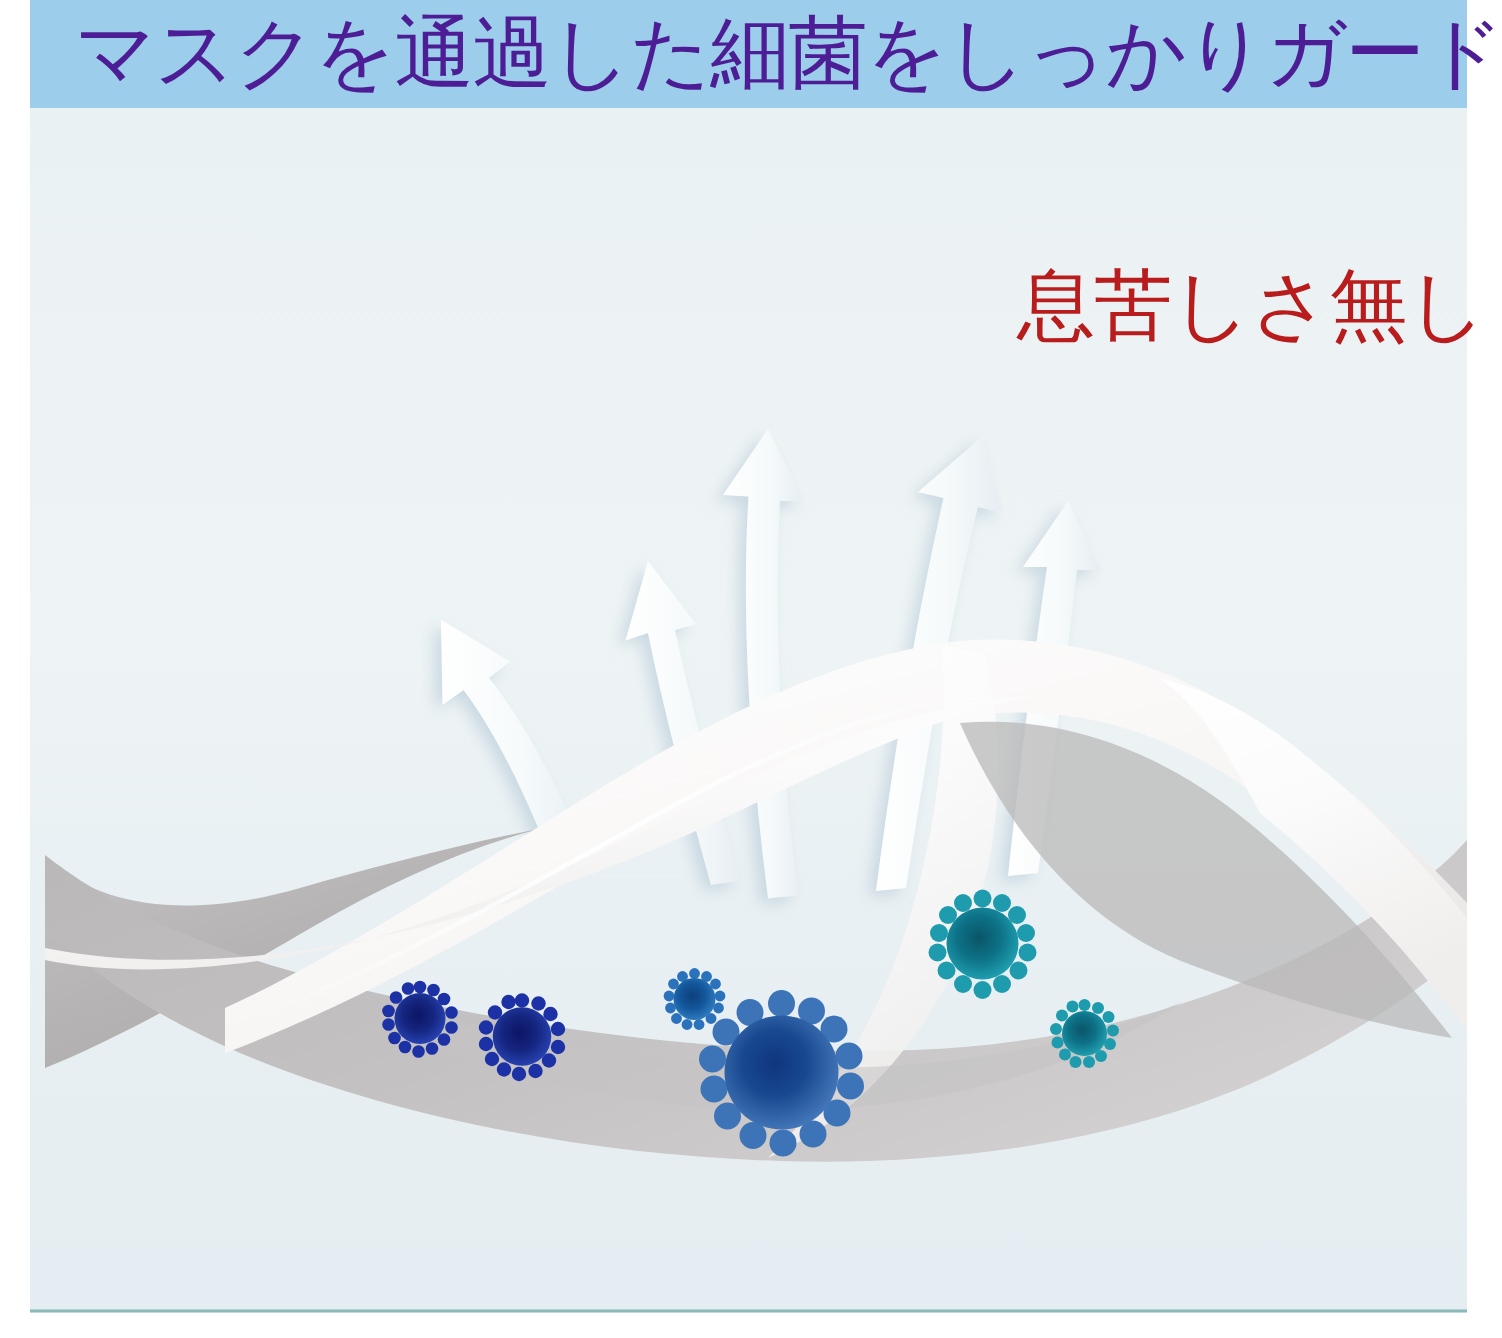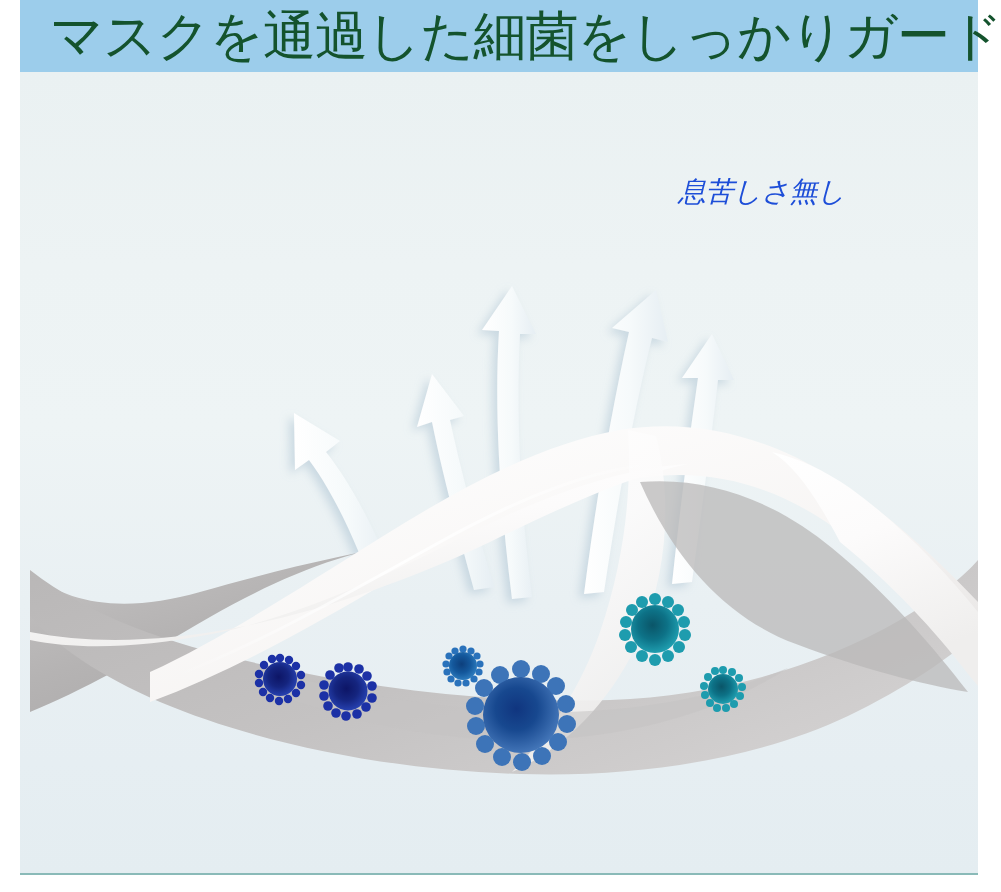--- a/index.html
+++ b/index.html
@@ -47,21 +47,21 @@
     left: 20px;
     top: 0;
     width: 958px;
     height: 72px;
     background: #9ccdeb;
     display: flex;
     align-items: center;
   }
   .banner-title {
     margin-left: 30px;
-    color: #14532d;
+    color: #4c1d95;
     font-size: 53px;
     line-height: 1;
     letter-spacing: -1px;
     font-weight: 400;
     white-space: nowrap;
     transform: translateY(-1px);
   }
   
   .stage {
     position: absolute;
@@ -72,27 +72,26 @@
     overflow: hidden;
   }
   .stage svg {
     display: block;
     width: 958px;
     height: 803px;
   }
   
   .callout {
     position: absolute;
-    color: #1d4ed8;
-    font-size: 28px;
+    color: #b91c1c;
+    font-size: 52px;
     line-height: 1;
     letter-spacing: -0.5px;
     white-space: nowrap;
     font-weight: 400;
-    font-style: italic;
   }
   .callout-left  { left: 58px;  top: 257px; }
   .callout-right { left: 678px; top: 178px; }
 </style>
 </head>
 <body>
 
 <div id="poster">
 
   <div class="bg-panel"></div>

